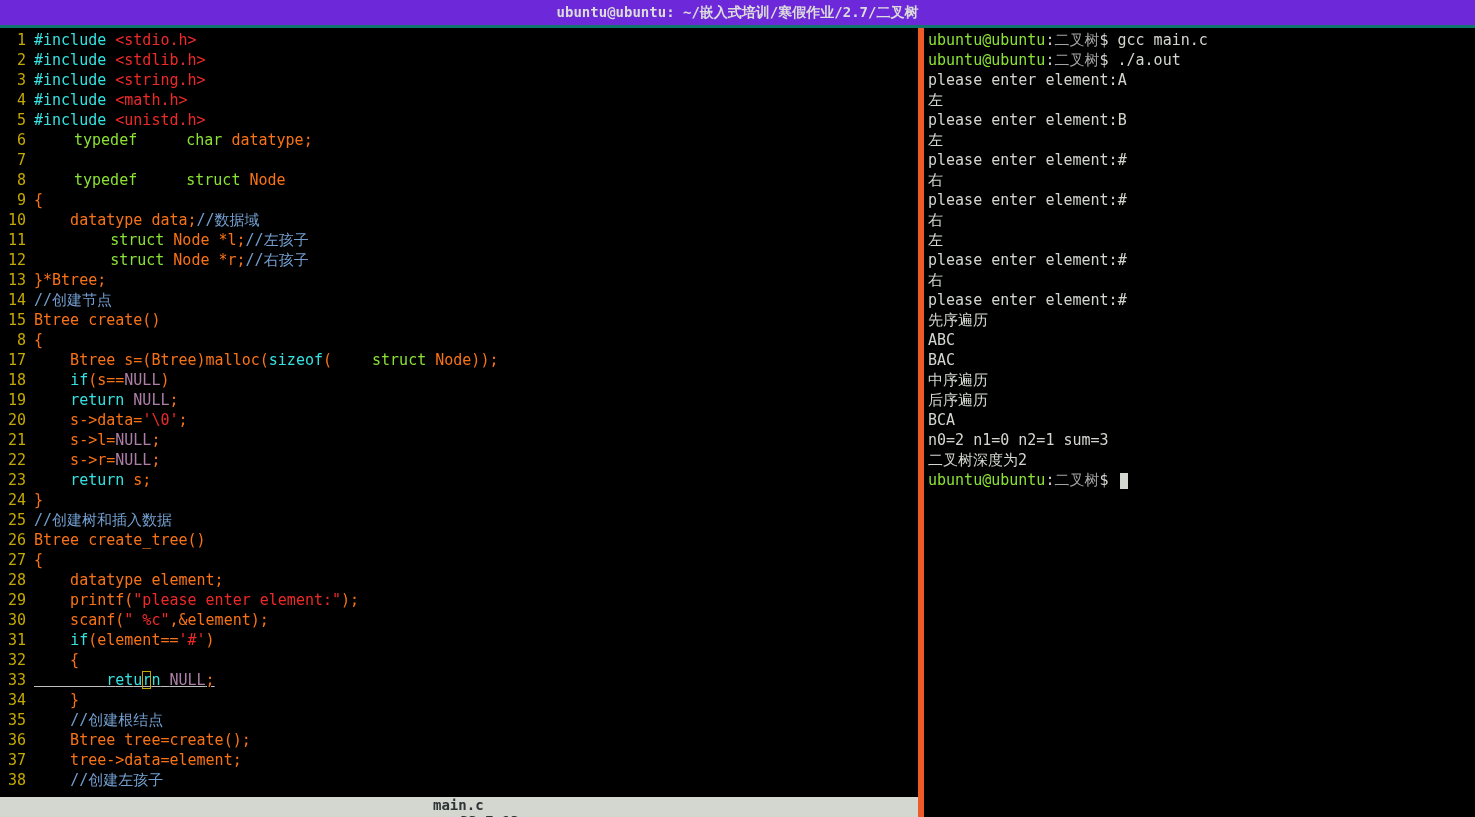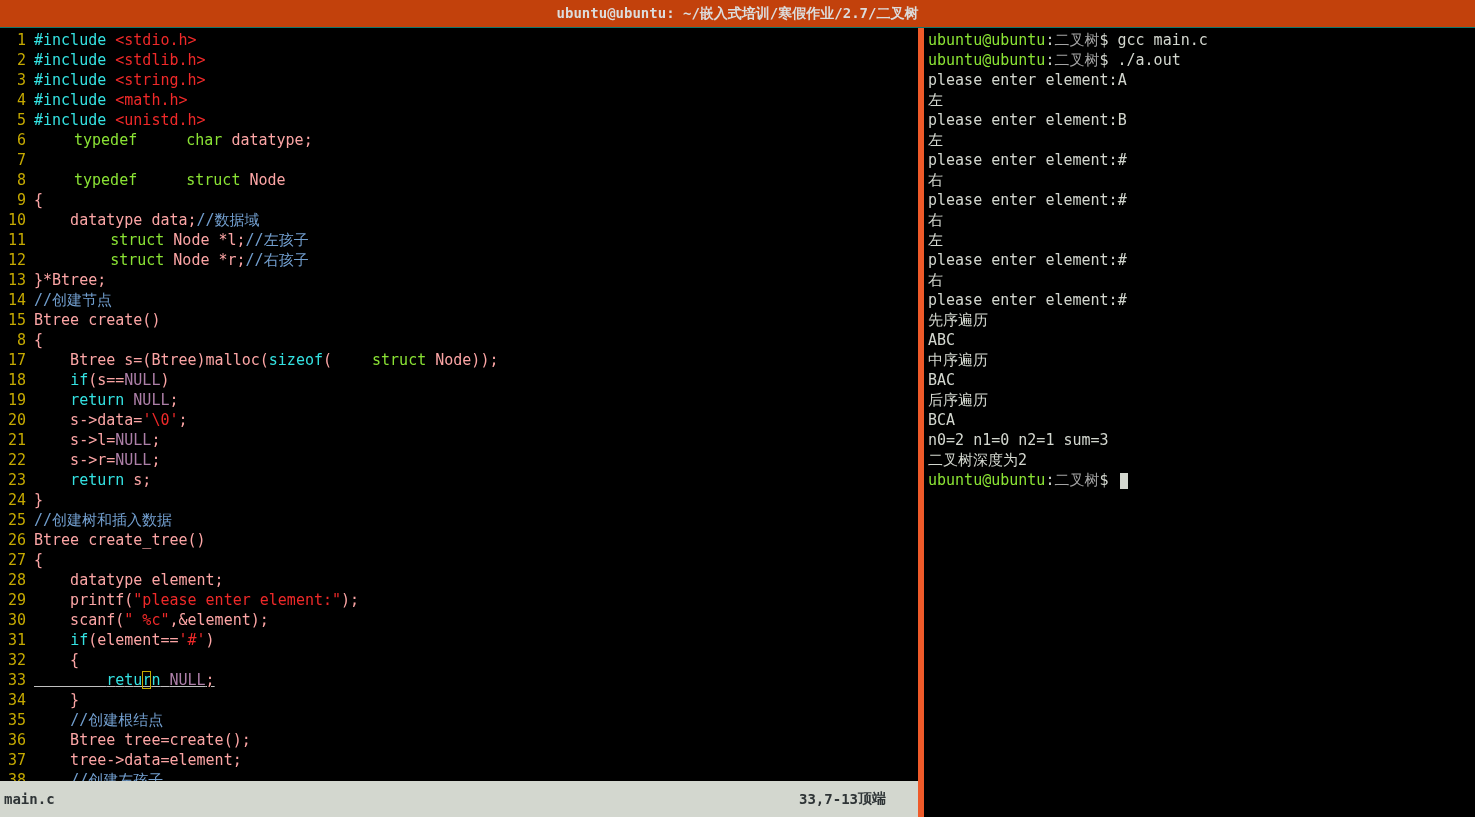--- a/index.html
+++ b/index.html
@@ -7,28 +7,28 @@
   font-family: 'DejaVu Sans Mono', 'Consolas', monospace;
   font-size: 15px;
   background: #000000;
   color: #ffffff;
   width: 1475px;
   height: 817px;
   overflow: hidden;
 }
 .titlebar {
   height: 28px;
-  background: #c2410c;
+  background: #6d28d9;
   color: #dcdcdc;
   display: flex;
   align-items: center;
   justify-content: center;
   font-size: 14px;
   font-weight: bold;
-  border-bottom: 1px solid #0f766e;
+  border-bottom: 3px solid #0f766e;
 }
 .workspace {
   display: flex;
   height: 789px;
 }
 .editor-pane {
   width: 918px;
   display: flex;
   flex-direction: column;
   background: #000000;
@@ -59,21 +59,21 @@
 }
 .cursor-char {
   outline: 1px solid #c5a900;
   outline-offset: -1px;
 }
 .kw { color: #34e2e2; }
 .str { color: #ef2929; }
 .comment { color: #729fcf; }
 .const { color: #ad7fa8; }
 .type { color: #8ae234; margin-left: 40px; }
-.plain { color: #fca5a5; }
+.plain { color: #f97316; }
 .divider {
   width: 6px;
   background: #ef5a29;
 }
 .terminal-pane {
   flex: 1;
   background: #000000;
   color: #d3d7cf;
   padding: 2px 4px;
 }
@@ -82,27 +82,28 @@
 .prompt-path { color: #a3a3a3; }
 .term-cursor {
   display: inline-block;
   width: 8px;
   height: 16px;
   background: #d3d7cf;
   vertical-align: middle;
   margin-left: 2px;
 }
 .statusbar {
-  height: 36px;
+  height: 20px;
   background: #d3d7cf;
   color: #2e3436;
   display: flex;
   align-items: center;
   font-size: 14px;
   font-weight: bold;
+  flex-direction: column;
 }
 .status-file { width: 60px; padding-left: 4px; }
 .status-mid { flex: 1; }
 .status-pos { width: 120px; text-align: right; }
 .status-right { width: 60px; padding-right: 6px; }
 </style>
 </head>
 <body>
 
 <div class="titlebar">
@@ -172,21 +173,21 @@
       <div class="tline">please enter element:#</div>
       <div class="tline">右</div>
       <div class="tline">please enter element:#</div>
       <div class="tline">右</div>
       <div class="tline">左</div>
       <div class="tline">please enter element:#</div>
       <div class="tline">右</div>
       <div class="tline">please enter element:#</div>
       <div class="tline">先序遍历</div>
       <div class="tline">ABC</div>
+      <div class="tline">BAC</div>
       <div class="tline">中序遍历</div>
-      <div class="tline">BAC</div>
       <div class="tline">后序遍历</div>
       <div class="tline">BCA</div>
       <div class="tline">n0=2 n1=0 n2=1 sum=3</div>
       <div class="tline">二叉树深度为2</div>
       <div class="tline"><span class="prompt-user">ubuntu@ubuntu</span>:<span class="prompt-path">二叉树</span>$ <span></span><span class="term-cursor"></span></div>
     </div>
 </div>
 
 </body></html>

